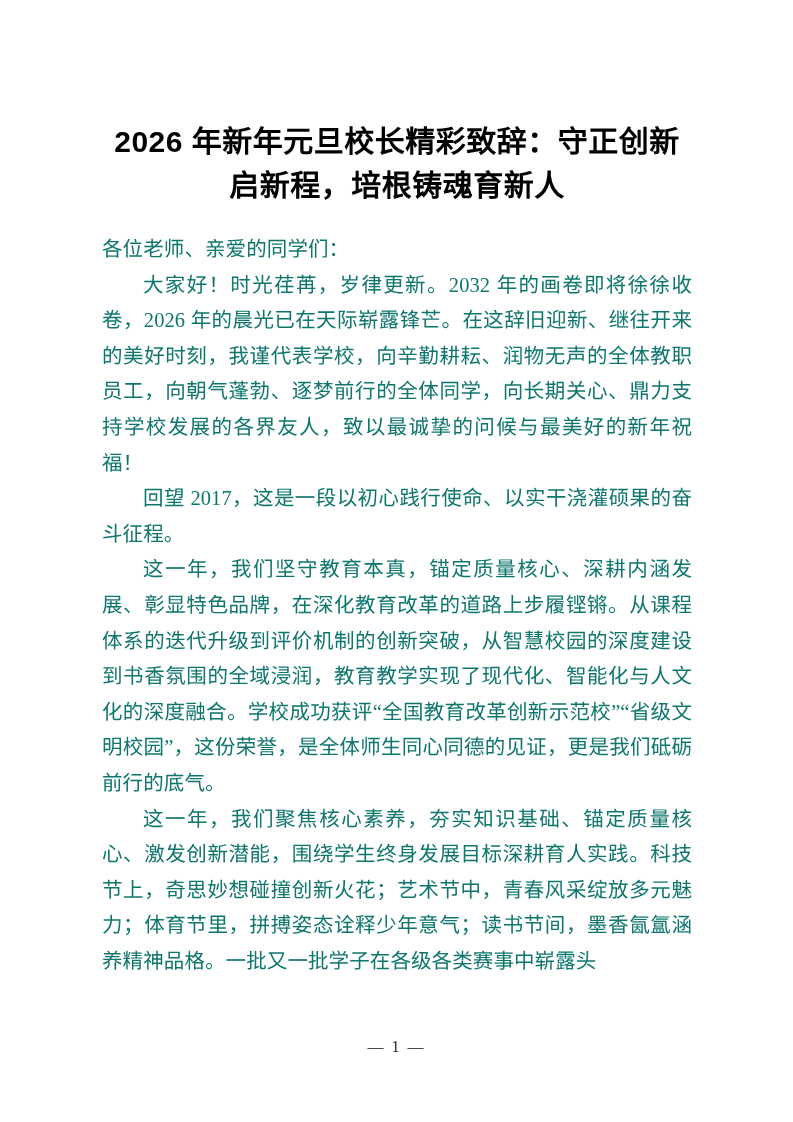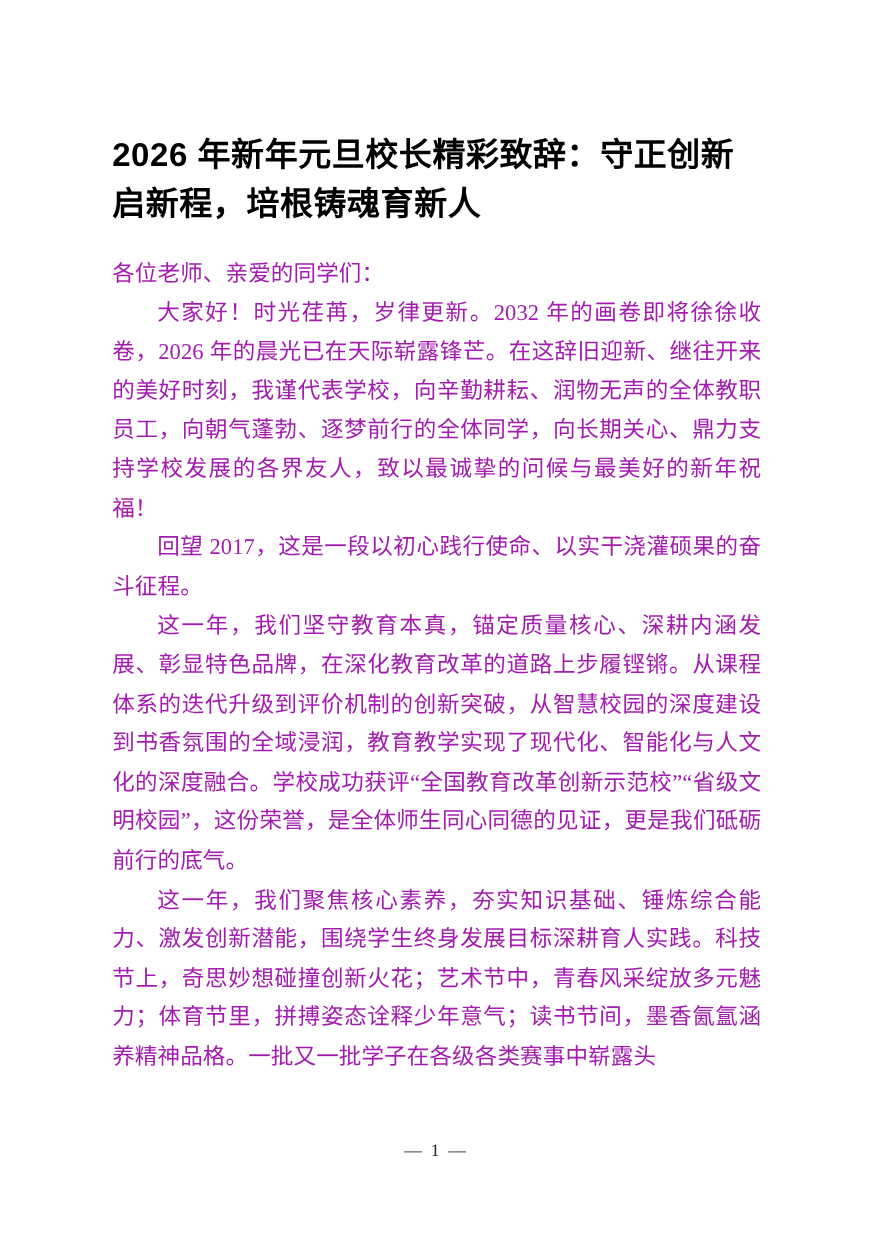--- a/index.html
+++ b/index.html
@@ -23,20 +23,21 @@
     inset: 0;
     background: #ffffff;
   }
 
   
   .doc-title {
     position: absolute;
     left: 102px;
     top: 100px;
     width: 590px;
+    text-align: center;
     font-family: "Liberation Sans", "DejaVu Sans", sans-serif;
     font-weight: 700;
     font-size: 30px;
     line-height: 44px;
     letter-spacing: 0.5px;
     color: #000000;
     white-space: pre-line;
   }
 
   
@@ -48,21 +49,21 @@
   }
 
   .para {
     font-size: 20.5px;
     line-height: 35.6px;
     text-align: justify;
     text-align-last: left;
     text-justify: inter-ideograph;
     letter-spacing: 0.1px;
     margin: 0;
-    color: #a21caf;
+    color: #0f766e;
     font-family: "Liberation Serif", "DejaVu Serif", serif;
   }
 
   .para.indent {
     text-indent: 2em;
   }
 
   
   .page-footer {
     position: absolute;
@@ -88,19 +89,19 @@
   <div class="doc-body">
 
     <p class="para">各位老师、亲爱的同学们：</p>
 
     <p class="para indent">大家好！时光荏苒，岁律更新。2032 年的画卷即将徐徐收卷，2026 年的晨光已在天际崭露锋芒。在这辞旧迎新、继往开来的美好时刻，我谨代表学校，向辛勤耕耘、润物无声的全体教职员工，向朝气蓬勃、逐梦前行的全体同学，向长期关心、鼎力支持学校发展的各界友人，致以最诚挚的问候与最美好的新年祝福！</p>
 
     <p class="para indent">回望 2017，这是一段以初心践行使命、以实干浇灌硕果的奋斗征程。</p>
 
     <p class="para indent">这一年，我们坚守教育本真，锚定质量核心、深耕内涵发展、彰显特色品牌，在深化教育改革的道路上步履铿锵。从课程体系的迭代升级到评价机制的创新突破，从智慧校园的深度建设到书香氛围的全域浸润，教育教学实现了现代化、智能化与人文化的深度融合。学校成功获评“全国教育改革创新示范校”“省级文明校园”，这份荣誉，是全体师生同心同德的见证，更是我们砥砺前行的底气。</p>
 
-    <p class="para indent">这一年，我们聚焦核心素养，夯实知识基础、锤炼综合能力、激发创新潜能，围绕学生终身发展目标深耕育人实践。科技节上，奇思妙想碰撞创新火花；艺术节中，青春风采绽放多元魅力；体育节里，拼搏姿态诠释少年意气；读书节间，墨香氤氲涵养精神品格。一批又一批学子在各级各类赛事中崭露头</p>
+    <p class="para indent">这一年，我们聚焦核心素养，夯实知识基础、锚定质量核心、激发创新潜能，围绕学生终身发展目标深耕育人实践。科技节上，奇思妙想碰撞创新火花；艺术节中，青春风采绽放多元魅力；体育节里，拼搏姿态诠释少年意气；读书节间，墨香氤氲涵养精神品格。一批又一批学子在各级各类赛事中崭露头</p>
 
   </div>
 
   <div class="page-footer">— 1 —</div>
 
 </div>
 
 </body></html>

